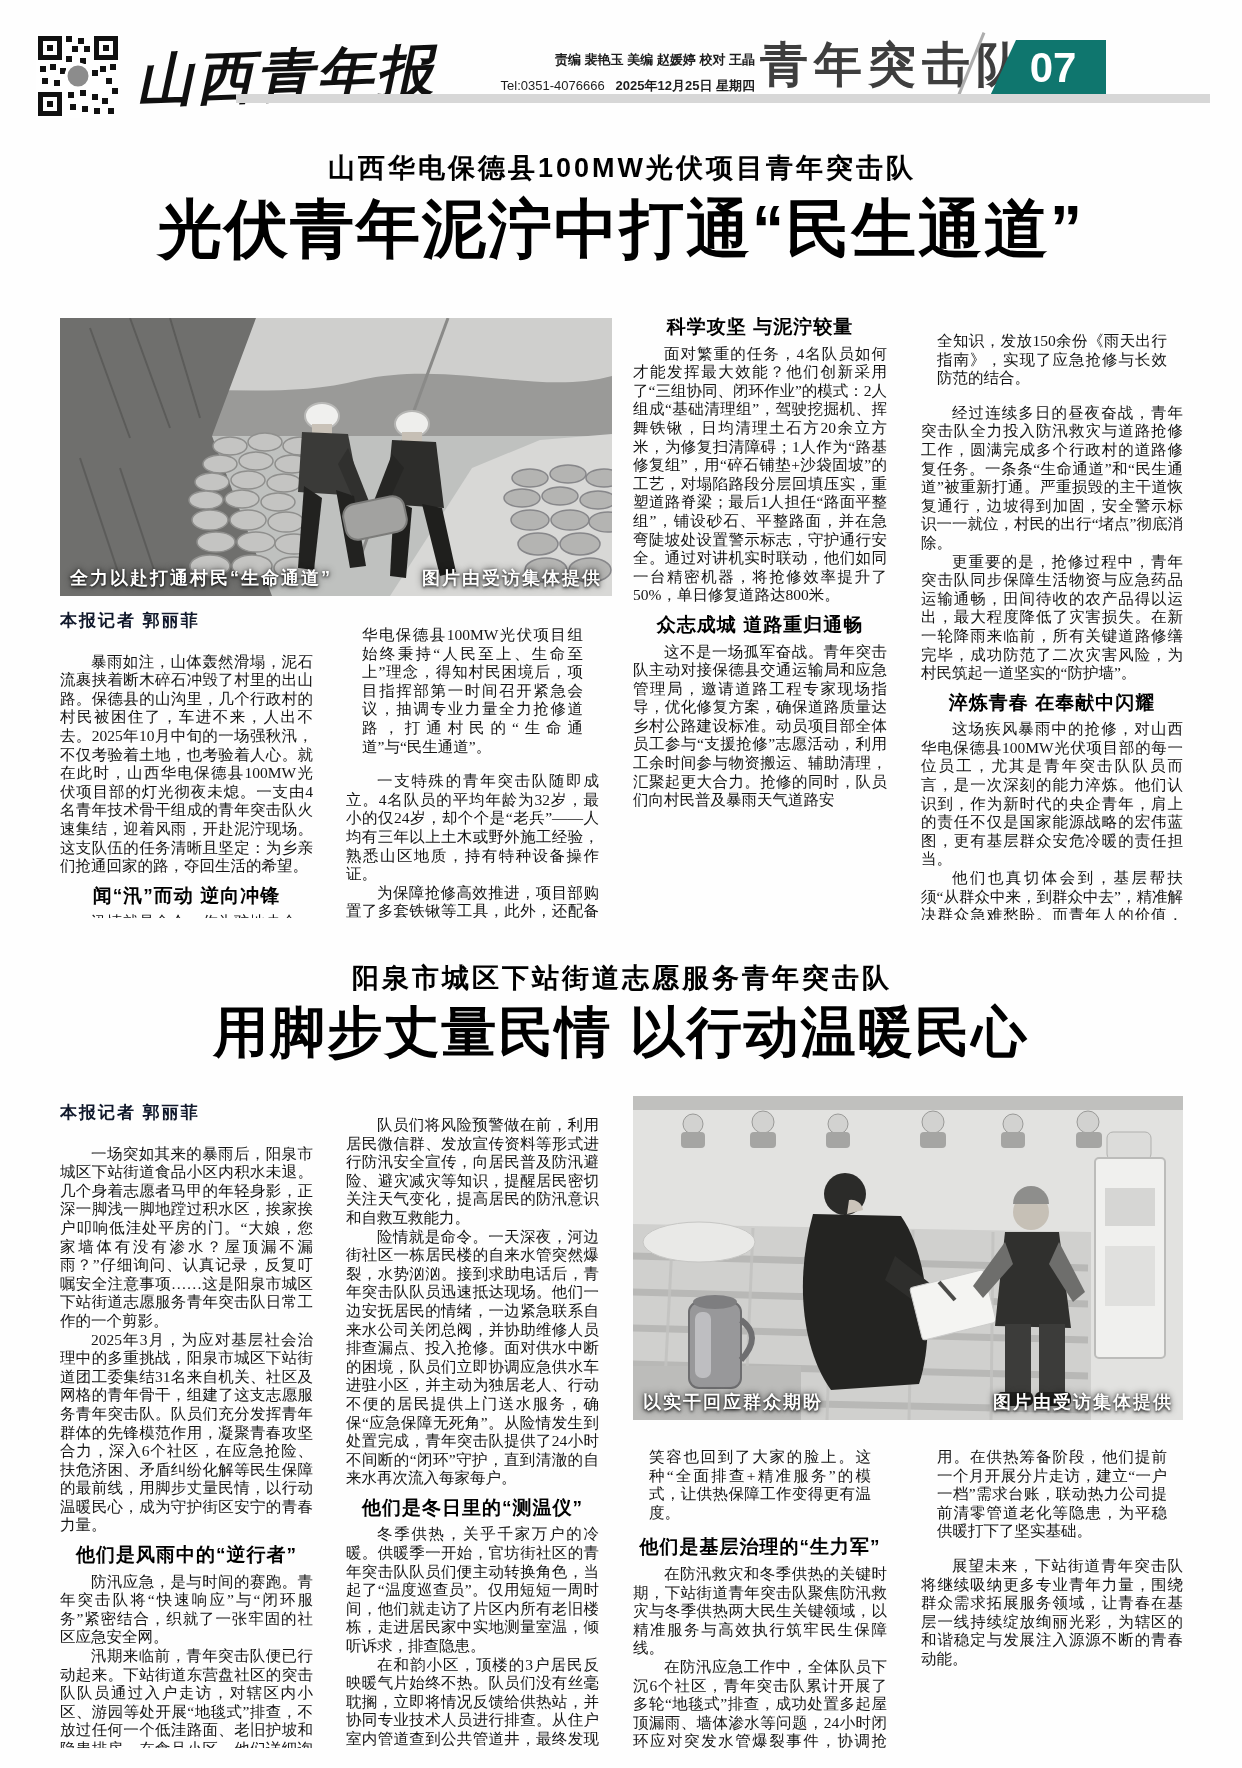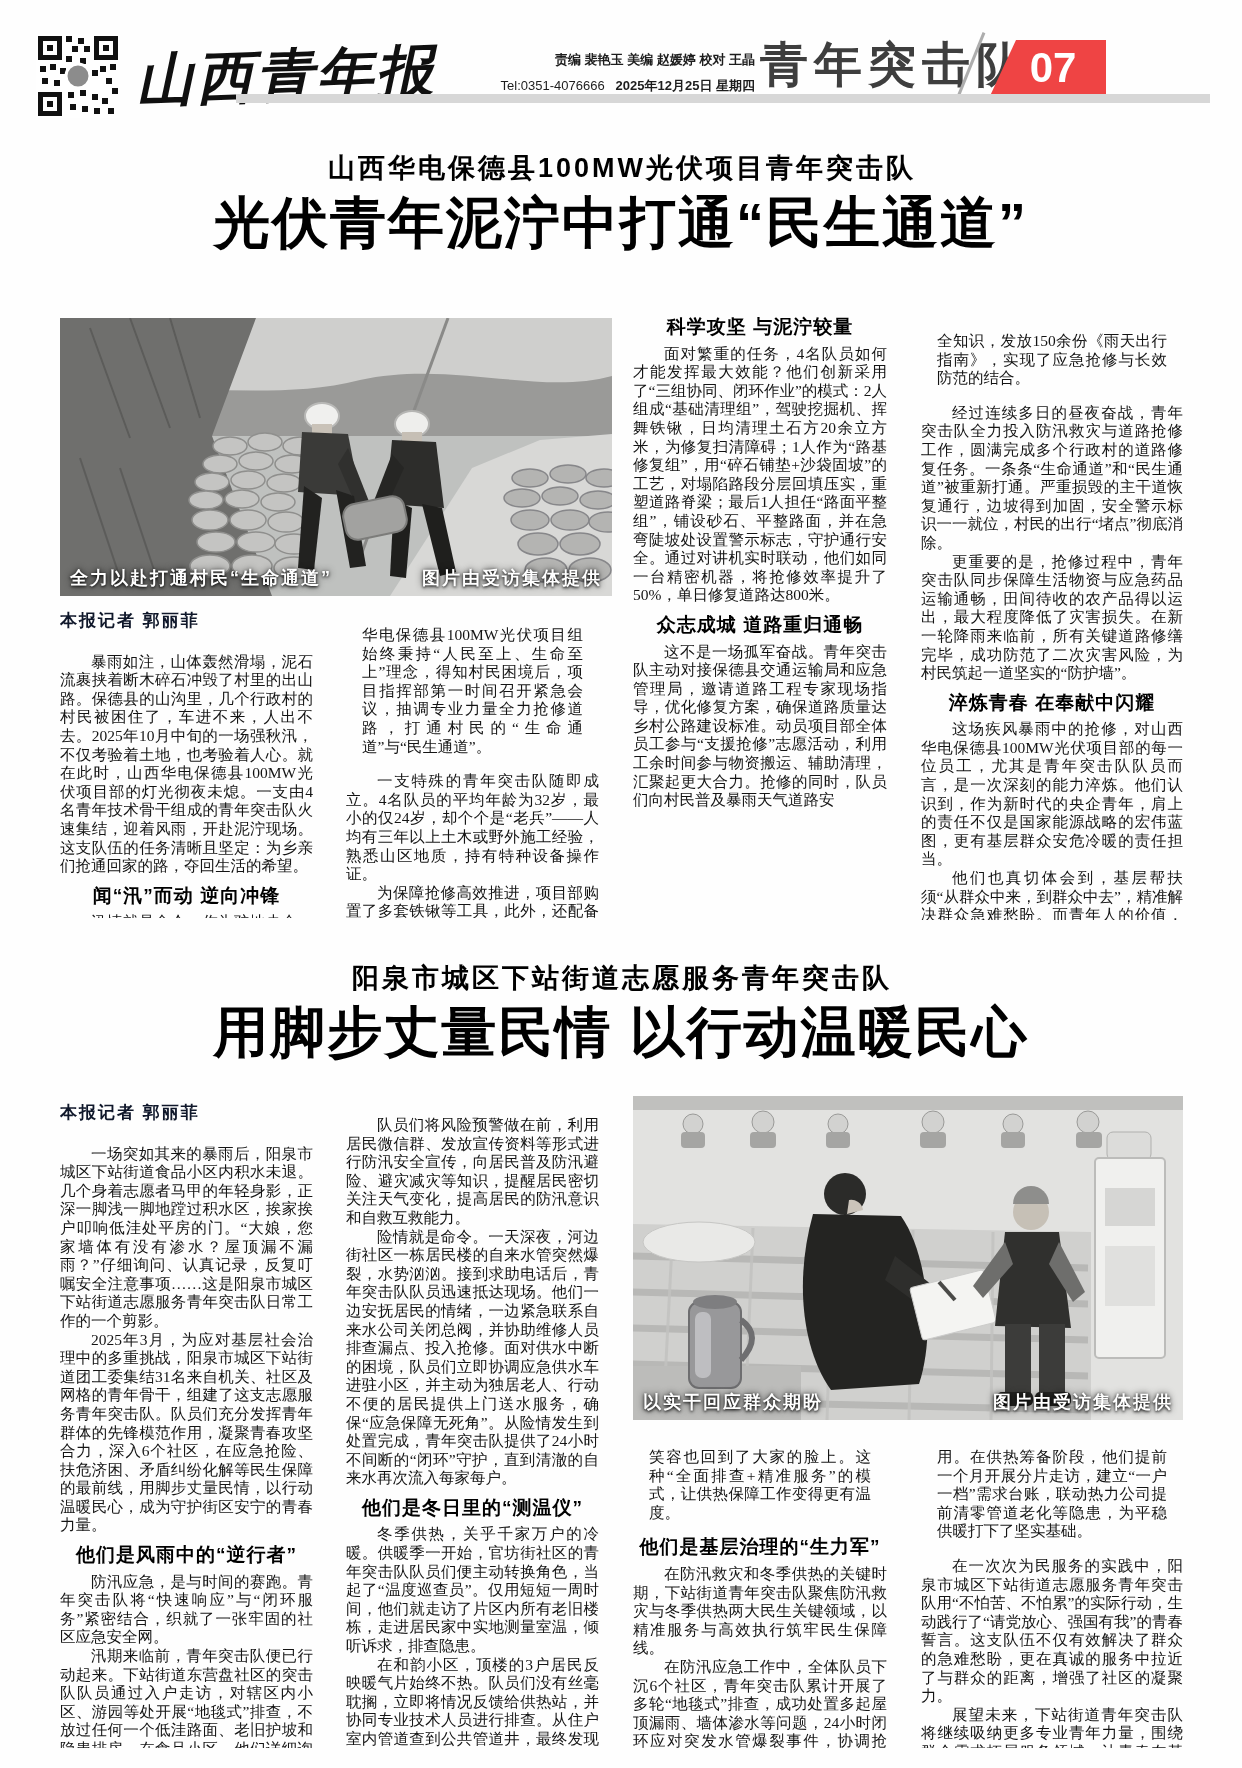--- a/index.html
+++ b/index.html
@@ -9,33 +9,33 @@
   
   .qr{position:absolute;left:36px;top:34px;width:84px;height:84px;}
   .masthead{position:absolute;left:136px;top:38px;font-size:57px;font-weight:bold;font-style:italic;
             letter-spacing:3px;color:#101010;transform:rotate(-2deg);font-family:"Liberation Serif",serif;}
   .hmeta{position:absolute;left:360px;top:47px;width:395px;text-align:right;
          font-family:"Liberation Sans",sans-serif;font-size:13px;line-height:26px;color:#1d1d1d;}
   .hmeta .b{font-weight:bold;}
   .section-title{position:absolute;left:760px;top:33px;font-family:"Liberation Sans",sans-serif;
                  font-weight:900;font-size:48px;letter-spacing:6px;color:#3e3e3e;}
   .slash{position:absolute;left:969px;top:30px;width:3px;height:72px;background:#adadad;transform:rotate(22deg);}
-  .page-num{position:absolute;left:990px;top:40px;width:116px;height:56px;background:#ef4444;
+  .page-num{position:absolute;left:990px;top:40px;width:116px;height:56px;background:#0f766e;
             clip-path:polygon(26px 0,100% 0,100% 100%,0 100%);
             color:#fff;font-family:"Liberation Sans",sans-serif;font-weight:900;font-size:42px;
             line-height:56px;text-align:center;padding-left:10px;box-sizing:border-box;}
   .hrule{position:absolute;left:236px;top:94px;width:974px;height:9px;background:#d7d7d7;}
 
   
   .kicker{position:absolute;left:60px;width:1124px;text-align:center;
           font-family:"Liberation Sans",sans-serif;font-weight:bold;font-size:27px;
           letter-spacing:3px;color:#000;}
   .headline{position:absolute;left:28px;width:1186px;text-align:center;
             font-family:"Liberation Sans",sans-serif;font-weight:900;color:#000;}
-  #headline1{top:186px;font-size:56px;letter-spacing:2px;}
+  #headline1{top:186px;font-size:64px;letter-spacing:2px;}
   #headline2{top:996px;font-size:55px;letter-spacing:2px;}
 
   .col{position:absolute;font-size:15.5px;line-height:18.6px;overflow:hidden;text-align:justify;}
   .p{margin:0;text-indent:2em;}
   .pc{margin:16px;text-indent:0;}
   .sub{font-family:"Liberation Sans",sans-serif;font-weight:bold;font-size:19px;
        text-align:center;margin:11px 0 8px;color:#000;letter-spacing:1px;}
   .byline{font-family:"Liberation Sans",sans-serif;font-weight:bold;font-size:17px;
           margin:2px 0 22px;color:#0f172a;letter-spacing:2px;}
 
@@ -323,17 +323,16 @@
 
   <section class="col" style="left:633px;top:1432px;width:254px;height:316px;">
     <p class="pc">笑容也回到了大家的脸上。这种“全面排查+精准服务”的模式，让供热保障工作变得更有温度。</p>
     <h3 class="sub">他们是基层治理的“生力军”</h3>
     <p class="p">在防汛救灾和冬季供热的关键时期，下站街道青年突击队聚焦防汛救灾与冬季供热两大民生关键领域，以精准服务与高效执行筑牢民生保障线。</p>
     <p class="p">在防汛应急工作中，全体队员下沉6个社区，青年突击队累计开展了多轮“地毯式”排查，成功处置多起屋顶漏雨、墙体渗水等问题，24小时闭环应对突发水管爆裂事件，协调抢修、保障供水并为特殊群体上门送水，并同步普及防汛知识，在应急抢险、临时供水保障中发挥了关键作</p>
   </section>
 
   <section class="col" style="left:921px;top:1432px;width:262px;height:316px;">
     <p class="pc">用。在供热筹备阶段，他们提前一个月开展分片走访，建立“一户一档”需求台账，联动热力公司提前清零管道老化等隐患，为平稳供暖打下了坚实基础。</p>
-    <p class="p">在一次次为民服务的实践中，阳泉市城区下站街道志愿服务青年突击队用“不怕苦、不怕累”的实际行动，生动践行了“请党放心、强国有我”的青春誓言。这支队伍不仅有效解决了群众的急难愁盼，更在真诚的服务中拉近了与群众的距离，增强了社区的凝聚力。</p>
     <p class="p">展望未来，下站街道青年突击队将继续吸纳更多专业青年力量，围绕群众需求拓展服务领域，让青春在基层一线持续绽放绚丽光彩，为辖区的和谐稳定与发展注入源源不断的青春动能。</p>
   </section>
 
 </div>
 
 </body></html>

